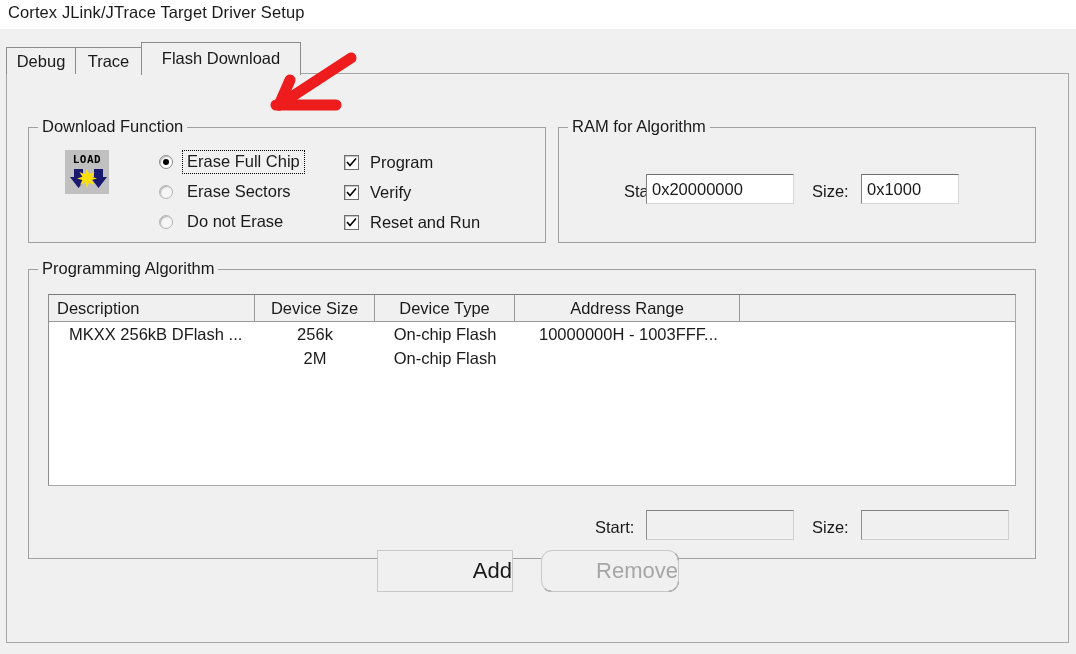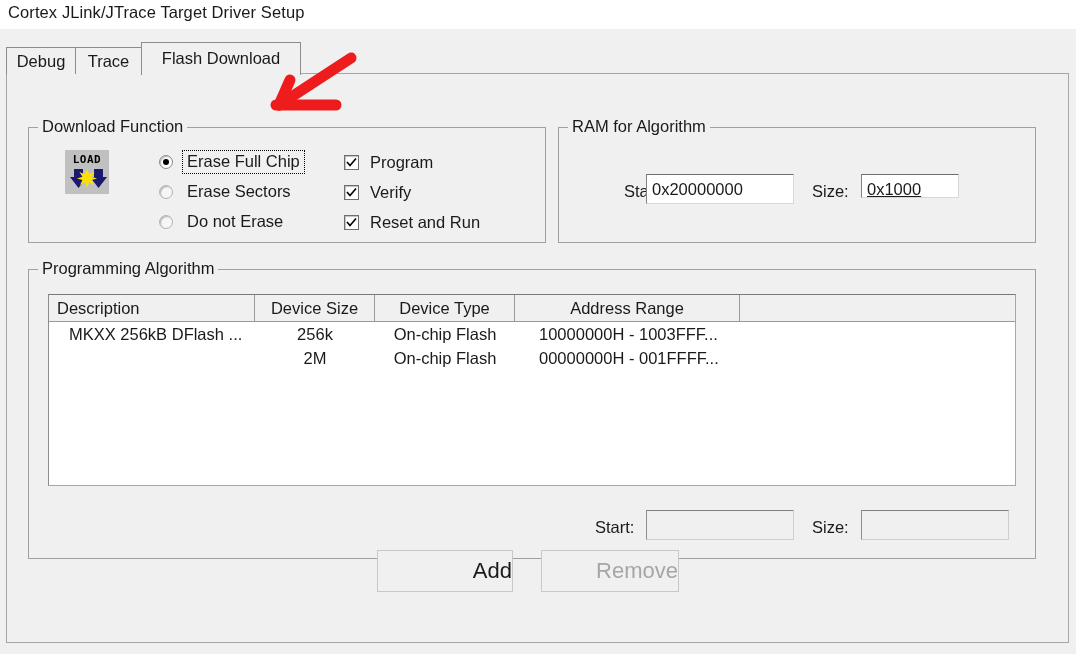--- a/index.html
+++ b/index.html
@@ -394,21 +394,21 @@
     </div>
   </div>
 
   <div class="groupbox" id="grp-ram">
     <div class="group-label">RAM for Algorithm</div>
 
     <div class="field-label" style="left:65px; top:55px;">Start:</div>
     <div class="textfield" style="left:87px; top:46px; width:148px; height:30px;">0x20000000</div>
 
     <div class="field-label" style="left:253px; top:55px;">Size:</div>
-    <div class="textfield" style="left:302px; top:46px; width:98px; height:24px;text-decoration:underline;">0x1000</div>
+    <div class="textfield" style="left:302px; top:46px; width:98px; height:30px;">0x1000</div>
   </div>
 
   <div class="groupbox" id="grp-prog">
     <div class="group-label">Programming Algorithm</div>
 
     <div id="alg-list">
 
       <div id="alg-header">
         <div class="hcell center" style="left:206px; width:120px;">Device Size</div>
         <div class="hcell left" style="left:0px;   width:206px;">Description</div>
@@ -420,35 +420,34 @@
       <div class="lrow">
         <div class="lcell left" style="left:0px;   width:206px;">MKXX 256kB DFlash ...</div>
         <div class="lcell center" style="left:206px; width:120px;">256k</div>
         <div class="lcell center" style="left:326px; width:140px;">On-chip Flash</div>
         <div class="lcell left" style="left:470px; width:250px;">10000000H - 1003FFF...</div>
       </div>
 
       <div class="lrow">
         <div class="lcell center" style="left:206px; width:120px;">2M</div>
         <div class="lcell center" style="left:326px; width:140px;">On-chip Flash</div>
-        <div class="lcell left" style="left:470px; width:250px;">00000000H - 001FFFF...</div>
       </div>
     </div>
 
     <div class="field-label" style="left:566px; top:249px;">Start:</div>
     <div class="textfield disabled" style="left:617px; top:240px; width:148px; height:30px;"></div>
 
     <div class="field-label" style="left:783px; top:249px;">Size:</div>
     <div class="textfield disabled" style="left:832px; top:240px; width:148px; height:30px;"></div>
   </div>
 
   <div class="pushbtn" style="left:377px; top:521px; width:136px; height:42px;">
     <span>Add</span>
   </div>
-  <div class="pushbtn disabled" style="left:541px; top:521px; width:138px; height:42px;">
+  <div class="pushbtn disabled" style="left:541px; top:521px; width:138px; height:42px;border-radius:11px;">
     <span>Remove</span>
   </div>
 
 </div>
 
 <svg id="red-arrow" viewBox="0 0 1076 654">
   <g fill="none" stroke="#ee1c1c" stroke-width="11" stroke-linecap="round" stroke-linejoin="round">
     <path d="M351 58 L279 105"></path>
     <path d="M279 105 L290 80"></path>
     <path d="M276 105 L336 105"></path>

